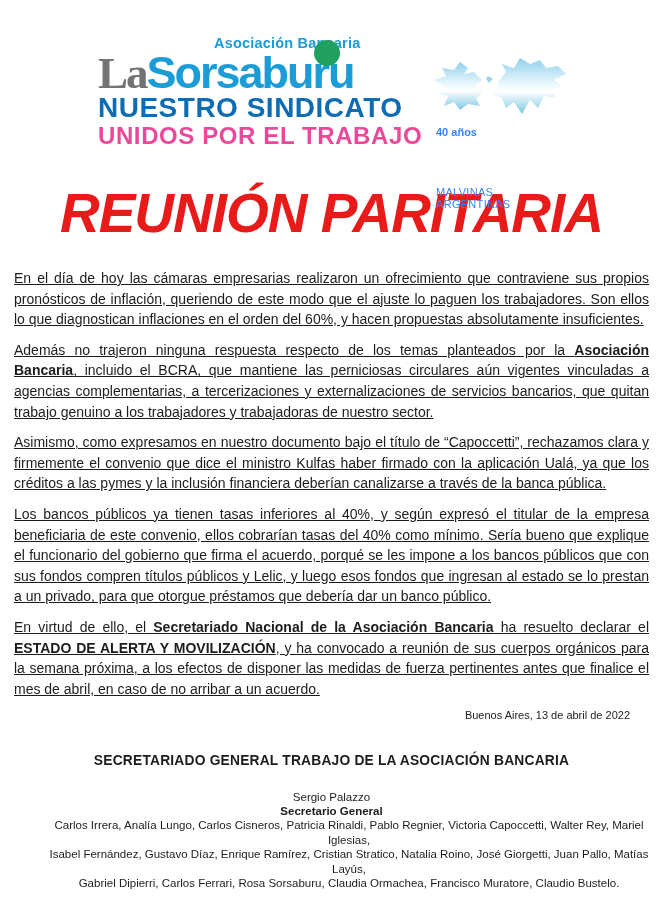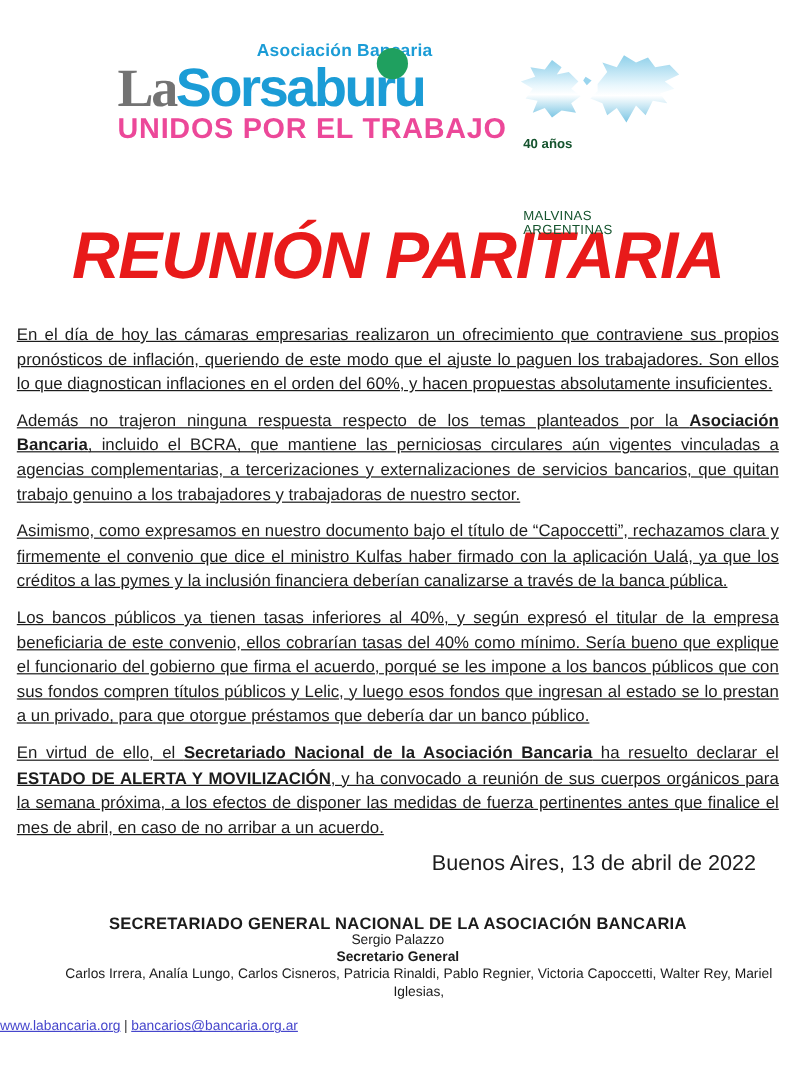--- a/index.html
+++ b/index.html
@@ -24,60 +24,61 @@
   }
   .brand-la{color:#737373;font-family:Liberation Serif, serif;}
   .brand-bancaria{color:#1b9cd6;}
   .brand-dot{
     position:absolute;right:14px;top:-12px;
     width:26px;height:26px;border-radius:50%;background:#1fa05f;
   }
   .logo-line2{color:#0d6cb2;font-weight:800;font-size:28px;letter-spacing:.5px;margin-top:0;}
   .logo-line3{color:#ec4899;font-weight:800;font-size:24px;letter-spacing:.6px;margin-top:2px;}
   
-  .malvinas{position:absolute;left:430px;top:44px;width:140px;color:#14532d;}
+  .malvinas{position:absolute;left:430px;top:56px;width:140px;color:#3b82f6;}
   .malvinas svg{display:block;}
   .malvinas-40{font-weight:bold;font-size:11px;margin-top:6px;padding-left:6px;}
   .malvinas-name{font-weight:normal;font-size:11px;padding-left:6px;letter-spacing:.3px;margin-top:48px;}
   
   .title{
     margin:28px 0 0;
     text-align:center;
     color:#e81a1a;
     font-size:55px;font-weight:bold;line-height:1;
     letter-spacing:-1px;
     font-style:italic;
   }
   
   .content{margin:27px 14px 0;}
   .para{margin:0 0 10px;font-size:14px;line-height:20.6px;text-align:justify;text-decoration:underline;}
   .para b{font-weight:bold;}
-  .dateline{text-align:right;padding-right:19px;font-size:18px;margin-top:0;}
+  .dateline{text-align:right;padding-right:19px;font-size:11px;margin-top:0;}
   
   .footer-heading{text-align:center;font-weight:bold;font-size:13.8px;margin-top:32px;letter-spacing:.2px;}
-  .sec-name{text-align:center;font-size:11.5px;line-height:14px;}
+  .sec-name{text-align:center;font-size:11.5px;margin-top:22px;line-height:14px;}
   .sec-title{text-align:center;font-size:11.5px;font-weight:bold;line-height:14px;}
   .members{margin-top:0;}
   .members div{text-align:center;font-size:11.5px;line-height:14.5px;padding-left:35px;}
   .links{text-align:left;margin-top:15px;font-size:11.5px;}
   .links a{color:#4646cc;text-decoration:underline;}
   .links .sep{color:#333;margin:0 3px;}
 </style>
 </head>
 <body>
 
 <div class="page">
 
   <header>
     <div class="logo">
       <div class="logo-tagline">Asociación Bancaria</div>
       <div class="logo-brand">
         <span class="brand-la">La</span><span class="brand-bancaria">Sorsaburu</span>
         <span class="brand-dot"></span>
       </div>
+      <div class="logo-line2">NUESTRO SINDICATO</div>
       <div class="logo-line3">UNIDOS POR EL TRABAJO</div>
     </div>
 
     <div class="malvinas">
       <svg width="140" height="64" viewBox="0 0 140 64">
         <defs>
           <linearGradient id="mapg" x1="0" y1="0" x2="0" y2="1">
             <stop offset="0" stop-color="#8fd0ea"></stop>
             <stop offset="0.45" stop-color="#e9f7fd"></stop>
             <stop offset="0.6" stop-color="#ffffff"></stop>
@@ -98,24 +99,26 @@
   <main class="content">
     <p class="para"><span>En el día de hoy las cámaras empresarias realizaron un ofrecimiento que contraviene sus propios pronósticos de inflación, queriendo de este modo que el ajuste lo paguen los trabajadores. Son ellos lo que diagnostican inflaciones en el orden del 60%, y hacen propuestas absolutamente insuficientes.</span></p>
     <p class="para"><span>Además no trajeron ninguna respuesta respecto de los temas planteados por la </span><b>Asociación Bancaria</b><span>, incluido el BCRA, que mantiene las perniciosas circulares aún vigentes vinculadas a agencias complementarias, a tercerizaciones y externalizaciones de servicios bancarios, que quitan trabajo genuino a los trabajadores y trabajadoras de nuestro sector.</span></p>
     <p class="para"><span>Asimismo, como expresamos en nuestro documento bajo el título de “Capoccetti”, rechazamos clara y firmemente el convenio que dice el ministro Kulfas haber firmado con la aplicación Ualá, ya que los créditos a las pymes y la inclusión financiera deberían canalizarse a través de la banca pública.</span></p>
     <p class="para"><span>Los bancos públicos ya tienen tasas inferiores al 40%, y según expresó el titular de la empresa beneficiaria de este convenio, ellos cobrarían tasas del 40% como mínimo. Sería bueno que explique el funcionario del gobierno que firma el acuerdo, porqué se les impone a los bancos públicos que con sus fondos compren títulos públicos y Lelic, y luego esos fondos que ingresan al estado se lo prestan a un privado, para que otorgue préstamos que debería dar un banco público.</span></p>
     <p class="para"><span>En virtud de ello, el </span><b>Secretariado Nacional de la Asociación Bancaria</b><span> ha resuelto declarar el </span><b>ESTADO DE ALERTA Y MOVILIZACIÓN</b><span>, y ha convocado a reunión de sus cuerpos orgánicos para la semana próxima, a los efectos de disponer las medidas de fuerza pertinentes antes que finalice el mes de abril, en caso de no arribar a un acuerdo.</span></p>
     <div class="dateline">Buenos Aires, 13 de abril de 2022</div>
   </main>
 
   <footer>
-    <div class="footer-heading">SECRETARIADO GENERAL NACIONAL DE LA ASOCIACIÓN BANCARIA</div>
+    <div class="footer-heading">SECRETARIADO GENERAL TRABAJO DE LA ASOCIACIÓN BANCARIA</div>
     <div class="sec-name">Sergio Palazzo</div>
     <div class="sec-title">Secretario General</div>
     <div class="members">
         <div>Carlos Irrera, Analía Lungo, Carlos Cisneros, Patricia Rinaldi, Pablo Regnier, Victoria Capoccetti, Walter Rey, Mariel Iglesias,</div>
+        <div>Isabel Fernández, Gustavo Díaz, Enrique Ramírez, Cristian Stratico, Natalia Roino, José Giorgetti, Juan Pallo, Matías Layús,</div>
+        <div>Gabriel Dipierri, Carlos Ferrari, Rosa Sorsaburu, Claudia Ormachea, Francisco Muratore, Claudio Bustelo.</div>
       </div>
     <div class="links">
       <a href="#">www.labancaria.org</a><span class="sep">|</span><a href="#">bancarios@bancaria.org.ar</a>
     </div>
   </footer>
 
 </div>
 
 </body></html>

